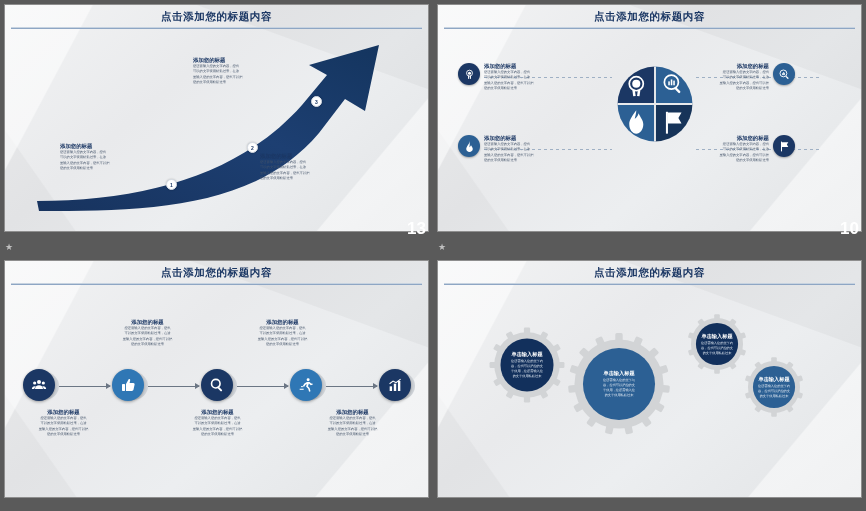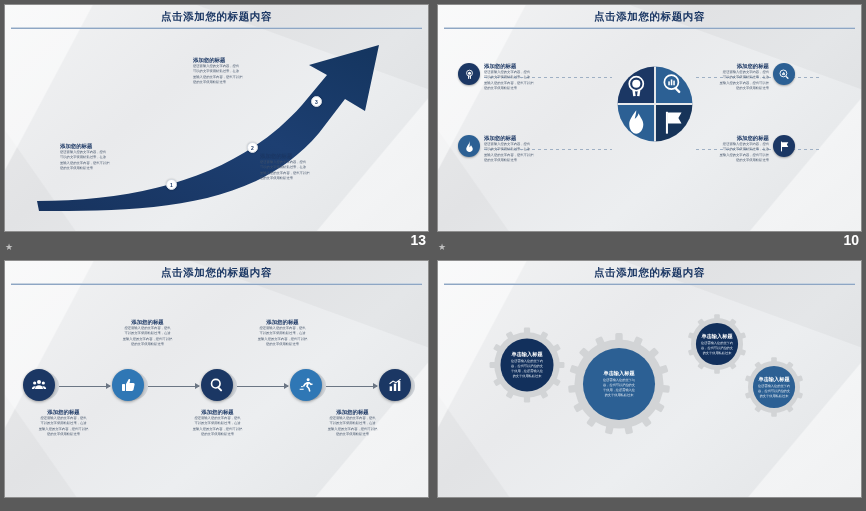--- a/index.html
+++ b/index.html
@@ -49,22 +49,22 @@
   }
   .footer-bar {
     position: absolute; left: 0; right: 0; bottom: 0; height: 20px;
     background: #5a5a5a;
   }
   .footer-star {
     position: absolute; left: 5px; bottom: 4px;
     font-size: 9px; color: #bfbfbf; line-height: 1;
   }
   .footer-page {
-    position: absolute; right: 7px; bottom: 8px;
-    font-size: 14px; font-weight: bold; color: #ffffff;
+    position: absolute; right: 7px; bottom: 17px;
+    font-size: 17px; font-weight: bold; color: #ffffff;
   }
   .ttl { font-size: 5.4px; font-weight: bold; color: #1b3764; line-height: 1.35; white-space: nowrap; }
   .body-txt { font-size: 3.3px; color: #44546a; line-height: 1.55; }
   .body-txt span { display: block; }
 
   
   .s1-arrow { position: absolute; left: 22px; top: 28px; width: 390px; height: 180px; z-index: 2; }
   .s1-block { position: absolute; z-index: 4; }
   .s1-b1 { left: 55px; top: 138px; width: 92px; }
   .s1-b2 { left: 188px; top: 52px; width: 92px; }

